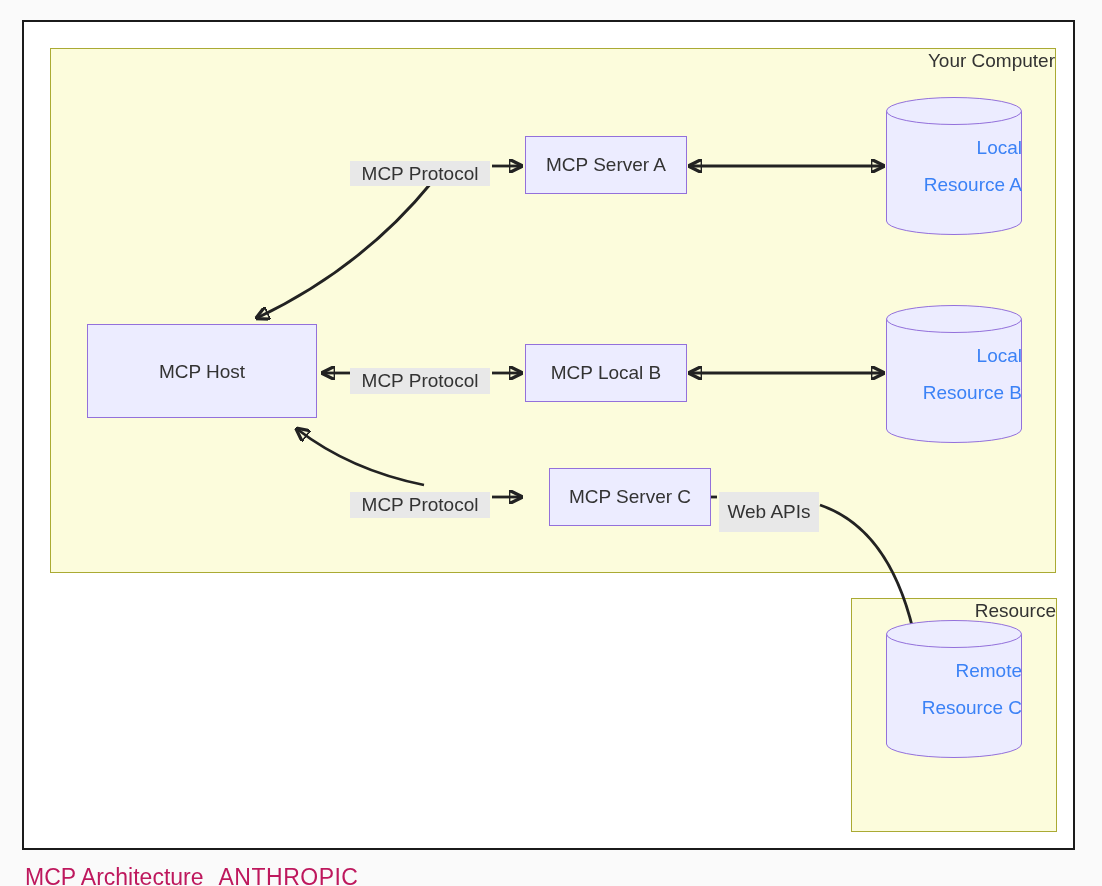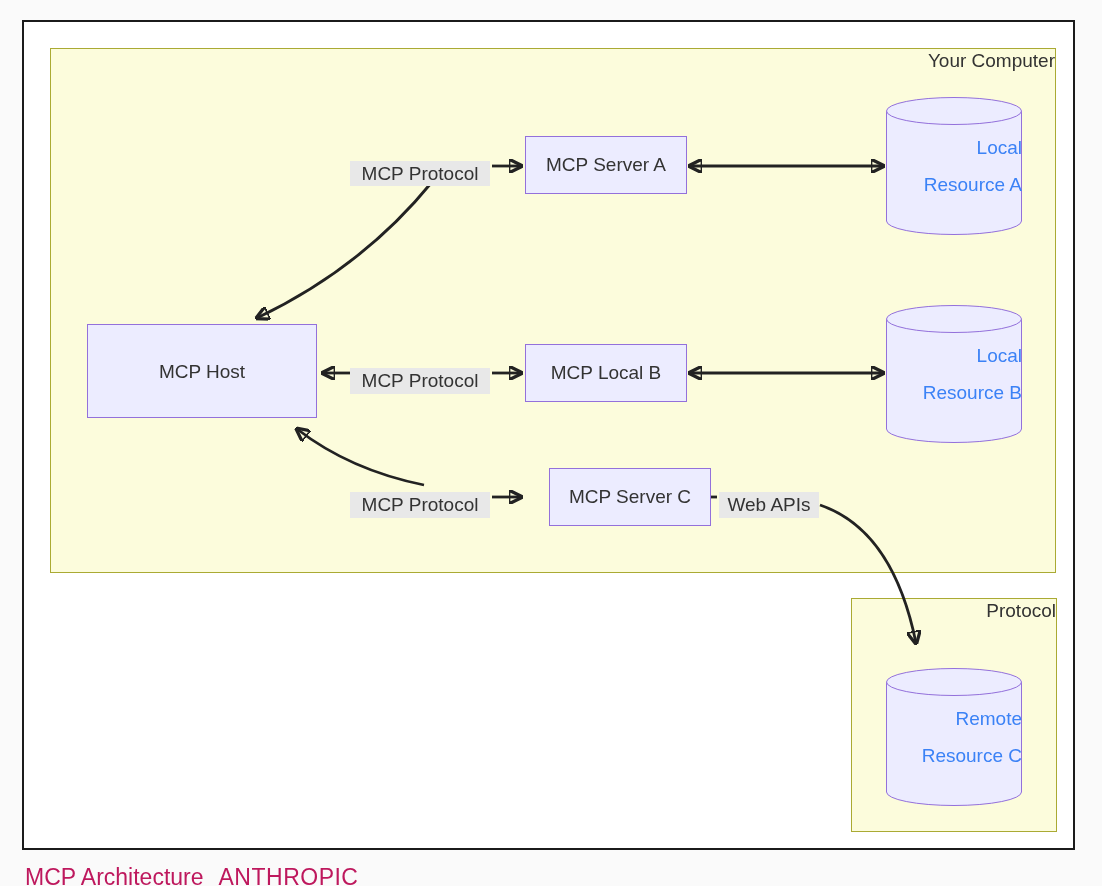--- a/index.html
+++ b/index.html
@@ -33,58 +33,58 @@
   }
   .node-server{width:162px;height:58px;}
   .node-server-a{left:525px;top:136px;}
   .node-server-b{left:525px;top:344px;}
   .node-server-c{left:525px;top:468px;margin-left:24px;}
   .node-host{left:87px;top:324px;width:230px;height:94px;flex-direction:column;line-height:35px;}
   
   .cyl{width:136px;height:138px;}
   .cyl-a{left:886px;top:97px;}
   .cyl-b{left:886px;top:305px;}
-  .cyl-c{left:886px;top:668px;text-decoration:underline;}
+  .cyl-c{left:886px;top:620px;text-decoration:underline;}
   .cyl svg{position:absolute;left:0;top:0;}
   .cyl .l1,.cyl .l2{
     position:absolute;left:0;width:136px;text-align:right;
     font-size:19px;color:#3b82f6;line-height:20px;
   }
   .cyl .l1{top:41px;}
   .cyl .l2{top:78px;}
   
   .edge-label{
     background:#e8e8e8;color:#333;font-size:19px;
     display:flex;align-items:center;justify-content:center;
     box-sizing:border-box;white-space:nowrap;margin-top:8px;
   }
   .lbl-protocol-a{left:350px;top:153px;width:140px;height:25px;}
   .lbl-protocol-b{left:350px;top:360px;width:140px;height:26px;}
   .lbl-protocol-c{left:350px;top:484px;width:140px;height:26px;}
-  .lbl-web-apis{left:719px;top:484px;width:100px;height:26px;}
+  .lbl-web-apis{left:719px;top:484px;width:100px;height:40px;}
   
   .edges{left:0;top:0;width:1102px;height:886px;pointer-events:none;}
   .edges path{stroke:#222;stroke-width:2.8;fill:none;}
   
   .caption{
     left:25px;top:864px;font-size:23px;color:#be185d;white-space:nowrap;
   }
   .caption .brand{margin-left:15px;letter-spacing:0.5px;}
 </style>
 </head>
 <body>
 
 <div class="abs frame"></div>
 
 <div class="abs cluster cluster-your-computer">
   <div class="cluster-title">Your Computer</div>
 </div>
 
 <div class="abs cluster cluster-internet">
-  <div class="cluster-title">Protocol</div>
+  <div class="cluster-title">Resource</div>
 </div>
 
 <svg class="abs edges" width="1102" height="886" viewBox="0 0 1102 886">
   <defs>
     <marker id="ah" viewBox="0 0 12 12" refX="10.5" refY="6" markerWidth="5" markerHeight="5" orient="auto-start-reverse">
       <path d="M0,0 L12,6 L0,12 z" fill="#222" stroke="none"></path>
     </marker>
   </defs>
   <path d="M 492,166 L 521,166" marker-end="url(#ah)"></path>
   <path d="M 690,166 L 883,166" marker-start="url(#ah)" marker-end="url(#ah)"></path>

